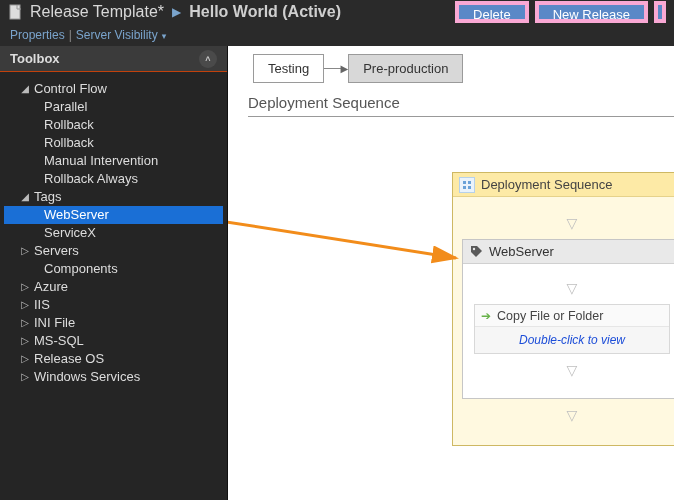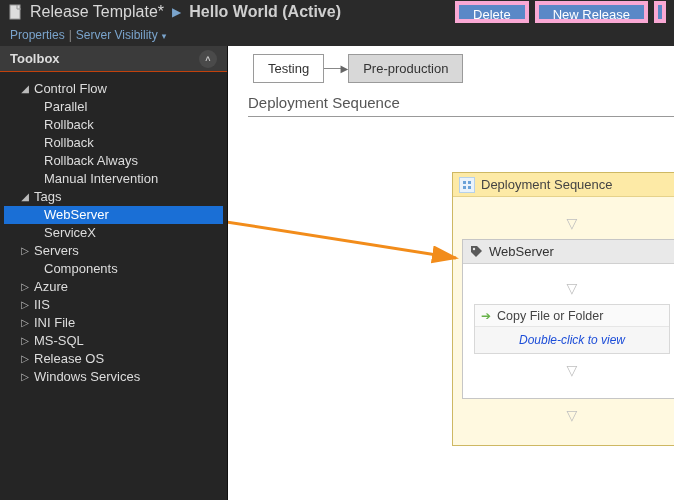--- a/index.html
+++ b/index.html
@@ -106,24 +106,24 @@
       <div class="tnode indent2">
           <span class="lbl">Parallel</span>
         </div>
       <div class="tnode indent2">
           <span class="lbl">Rollback</span>
         </div>
       <div class="tnode indent2">
           <span class="lbl">Rollback</span>
         </div>
       <div class="tnode indent2">
+          <span class="lbl">Manual Intervention</span>
+        </div>
+      <div class="tnode indent2">
           <span class="lbl">Rollback Always</span>
-        </div>
-      <div class="tnode indent2">
-          <span class="lbl">Manual Intervention</span>
         </div>
 
       <div class="tnode indent1">
           <span class="tw">◢</span>
           <span class="lbl">Tags</span>
         </div>
       <div class="tnode indent2 selected">
           <span class="lbl">WebServer</span>
         </div>
       <div class="tnode indent2">

